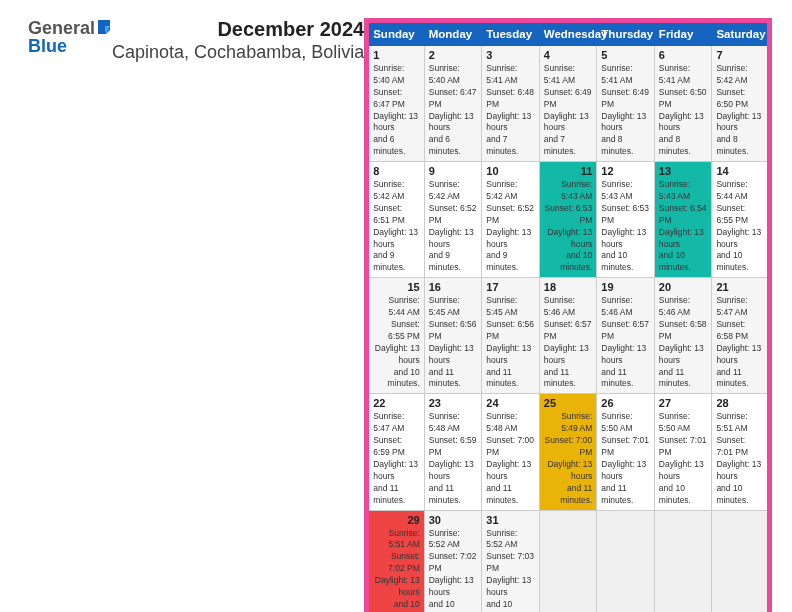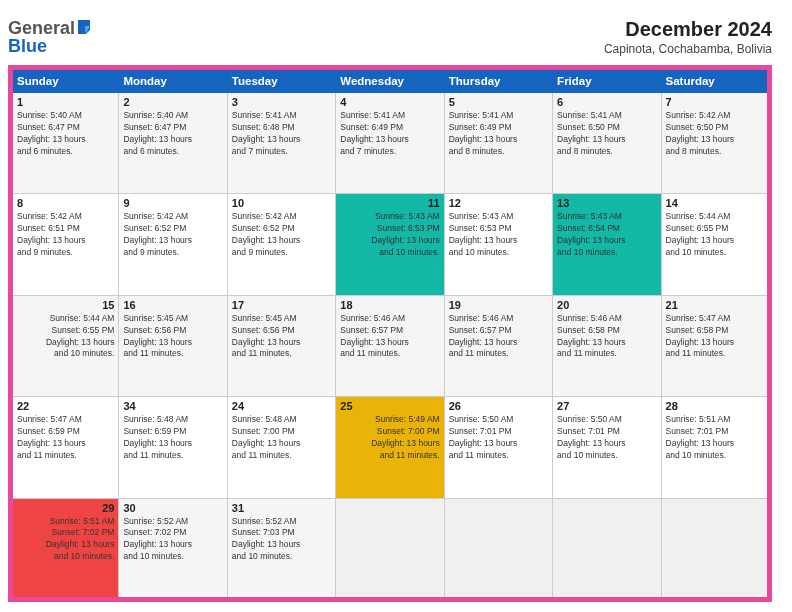--- a/index.html
+++ b/index.html
@@ -6,23 +6,23 @@
     body {
       width: 792px;
       height: 612px;
       font-family: Arial, sans-serif;
       background: #fff;
       overflow: hidden;
     }
     .page {
       width: 792px;
       height: 612px;
-      padding: 18px 20px 10px 8px;
+      padding: 18px 20px 10px 28px;
       display: flex;
-      flex-direction: column;
+      flex-direction: row;
     }
     .header {
       display: flex;
       justify-content: space-between;
       align-items: flex-start;
       margin-bottom: 8px;
     }
     .logo {
       display: flex;
       flex-direction: column;
@@ -31,21 +31,21 @@
     .title-section {
       text-align: right;
     }
     .main-title {
       font-size: 20px;
       font-weight: bold;
       color: #222;
       line-height: 1.1;
     }
     .subtitle {
-      font-size: 12px;
+      font-size: 18px;
       color: #444;
       margin-top: 2px;
     }
     .calendar {
       flex: 1;
       border: 5px solid #ec4899;
       border-collapse: collapse;
       width: 100%;
       table-layout: fixed;
     }
@@ -278,21 +278,21 @@
         </tr>
         <tr>
           <td style="background: rgb(255, 255, 255);">
             <span class="day-num">22</span>
             <div class="day-info" style="white-space: pre-line;">Sunrise: 5:47 AM
 Sunset: 6:59 PM
 Daylight: 13 hours
 and 11 minutes.</div>
           </td>
           <td style="background: rgb(255, 255, 255);">
-            <span class="day-num">34</span>
+            <span class="day-num">23</span>
             <div class="day-info" style="white-space: pre-line;">Sunrise: 5:48 AM
 Sunset: 6:59 PM
 Daylight: 13 hours
 and 11 minutes.</div>
           </td>
           <td style="background: rgb(255, 255, 255);">
             <span class="day-num">24</span>
             <div class="day-info" style="white-space: pre-line;">Sunrise: 5:48 AM
 Sunset: 7:00 PM
 Daylight: 13 hours

